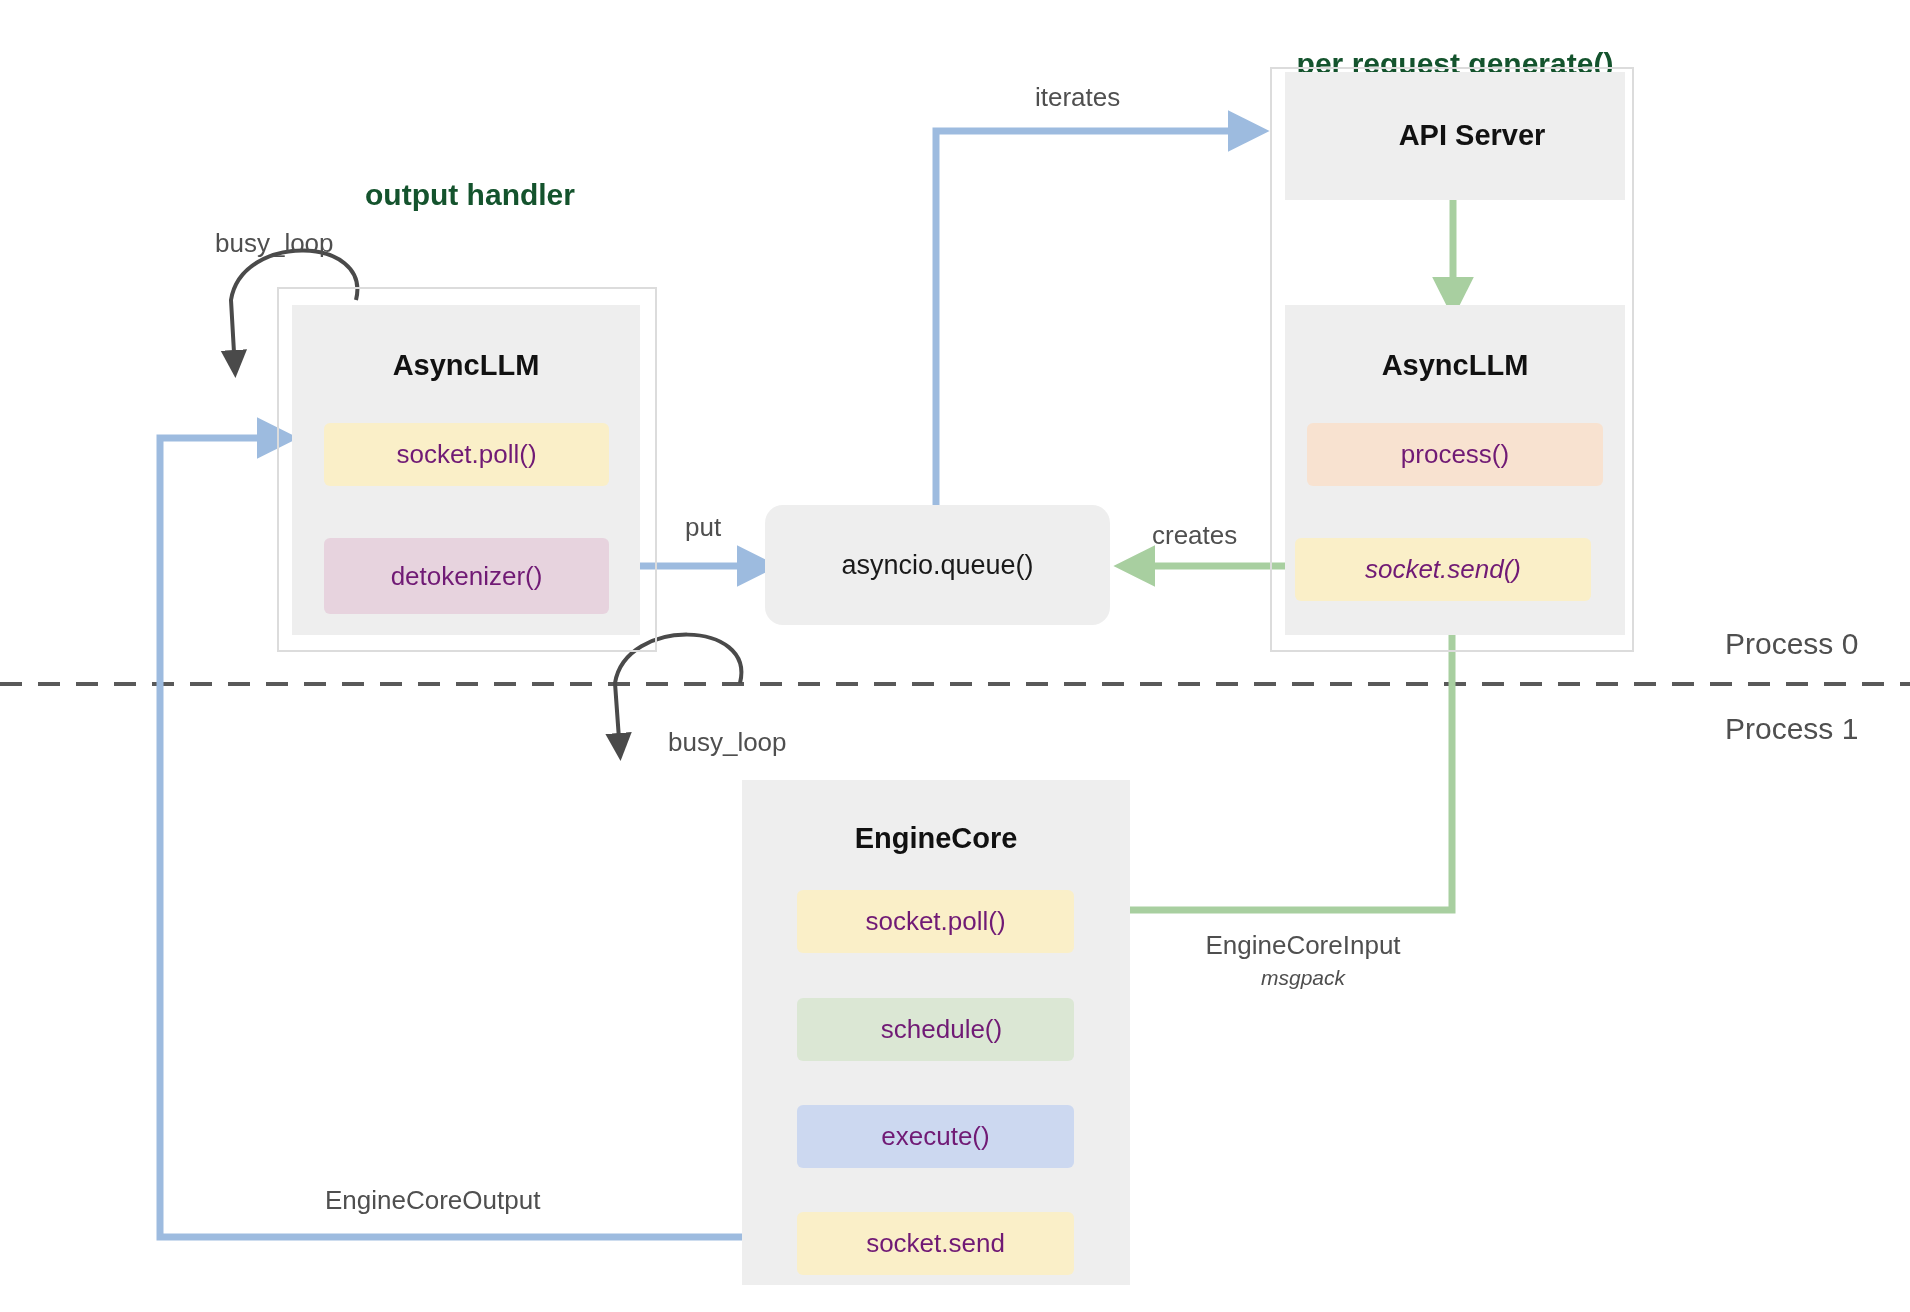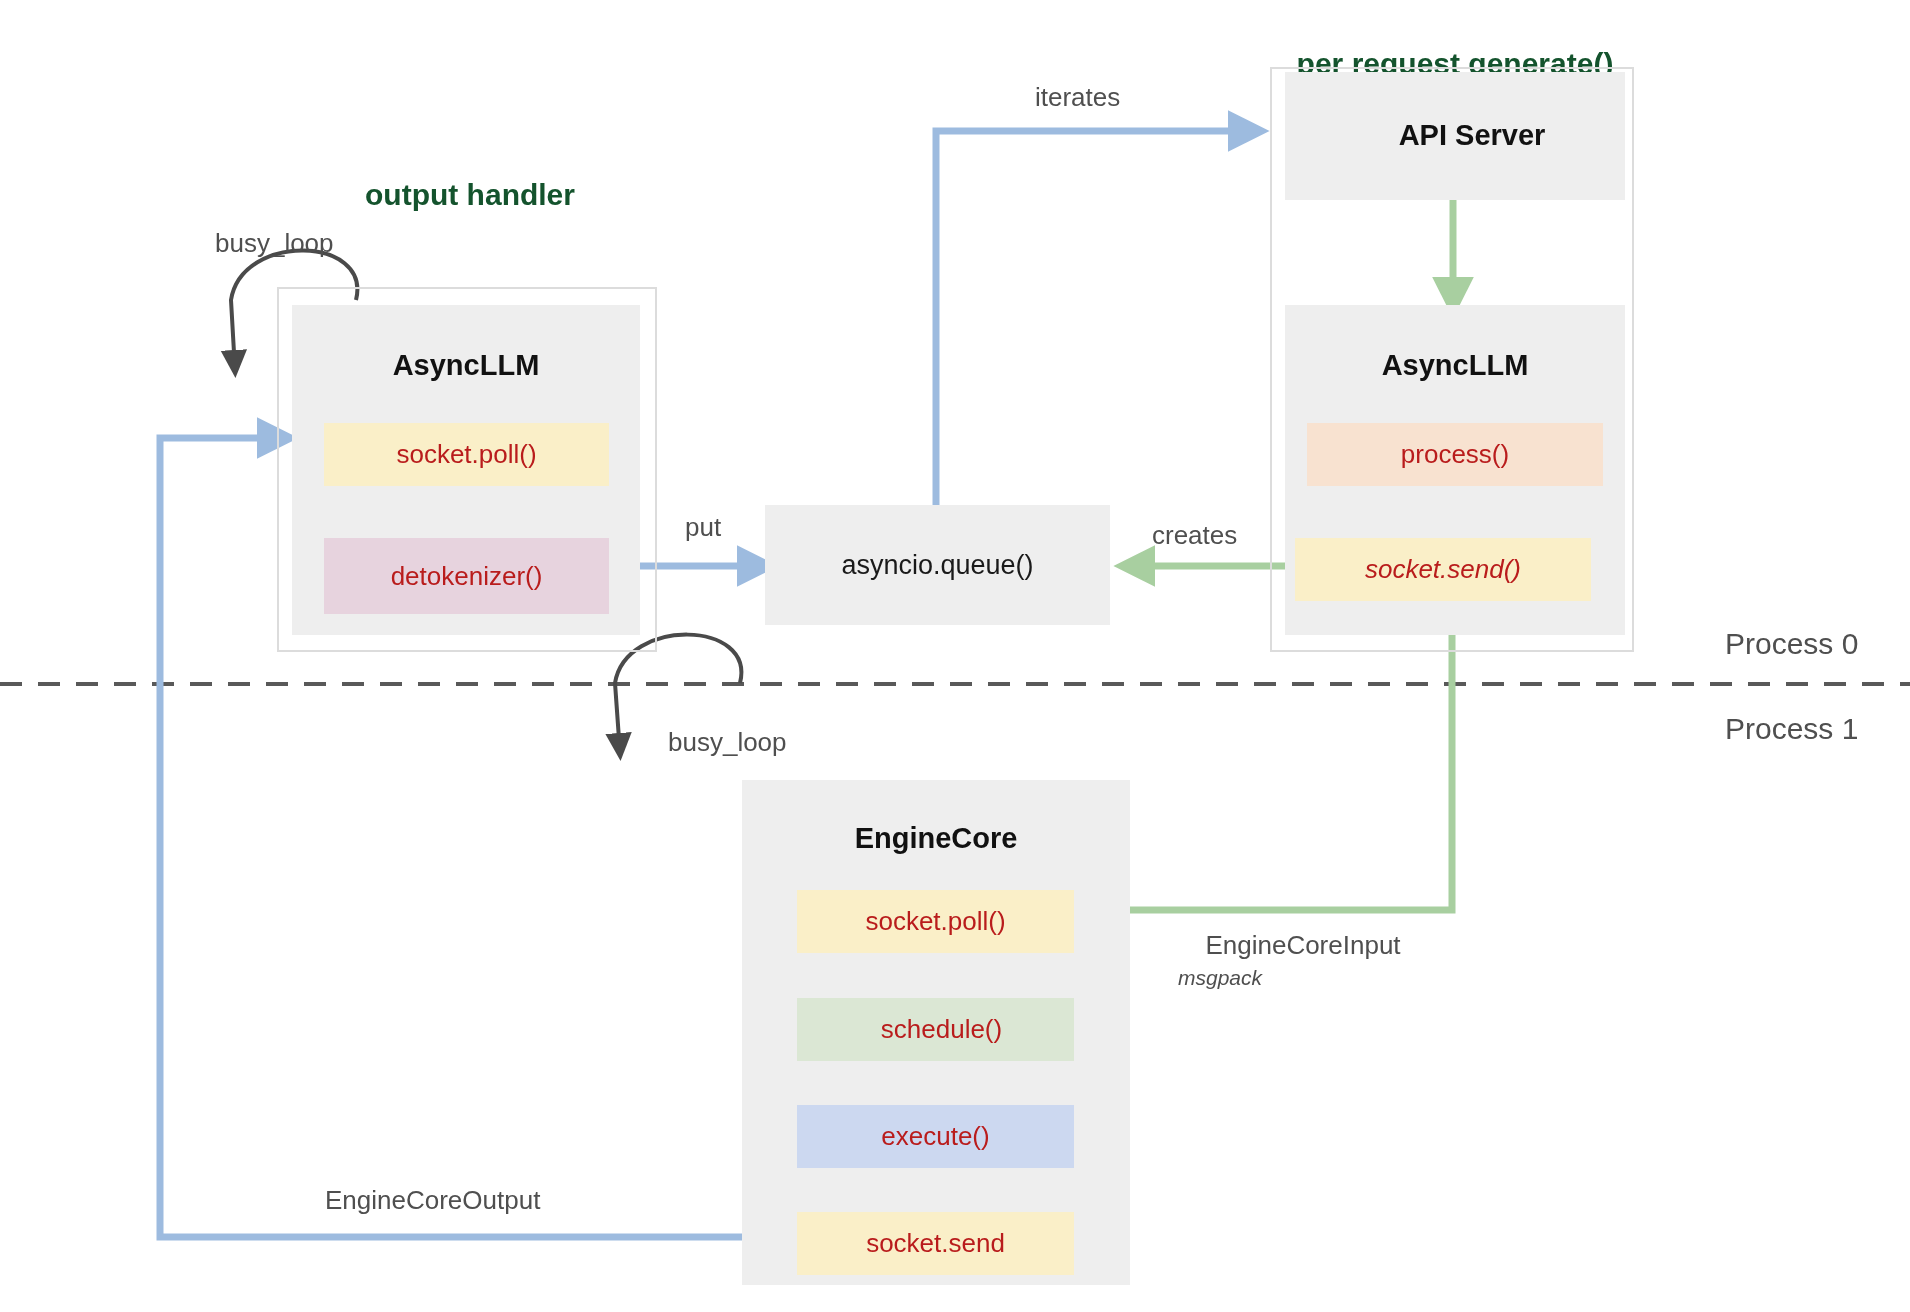--- a/index.html
+++ b/index.html
@@ -58,39 +58,41 @@
     white-space: nowrap;
   }
 
   
   .chip {
     box-sizing: border-box;
     display: flex;
     align-items: center;
     justify-content: center;
     font-size: 26px;
-    color: #b91c1c;
-    white-space: nowrap;
+    color: #701a75;
+    white-space: nowrap;
+    border-radius: 6px;
   }
   .chip-yellow { background: #faefc8; }
   .chip-pink   { background: #e7d3de; }
   .chip-peach  { background: #f8e2d0; }
   .chip-green  { background: #dbe7d4; }
   .chip-blue   { background: #ccd8f0; }
 
   
   .plain-node {
     background: #eeeeee;
     box-sizing: border-box;
     display: flex;
     align-items: center;
     justify-content: center;
     font-size: 27px;
     color: #1a1a1a;
     white-space: nowrap;
+    border-radius: 18px;
   }
 
   
   .edge-label {
     font-size: 26px;
     color: #4f4f4f;
     white-space: nowrap;
   }
   .edge-label.small-italic {
     font-size: 21px;
@@ -214,17 +216,17 @@
 
     <div class="chip chip-yellow" style="position:absolute; left:55px; top:432px; width:277px; height:63px;">
       <span>socket.send</span>
     </div>
   </div>
 
   <div class="abs loop-label" style="left:668px; top:727px;">busy_loop</div>
 
   <div class="abs edge-label" style="left:1178px; top:930px; width:250px; text-align:center;">EngineCoreInput</div>
 
-  <div class="abs edge-label small-italic" style="left:1178px; top:966px; width:250px; text-align:left;">msgpack</div>
+  <div class="abs edge-label small-italic" style="left:1178px; top:966px; width:250px; text-align:center;">msgpack</div>
 
   <div class="abs edge-label" style="left:325px; top:1185px;">EngineCoreOutput</div>
 
 </div>
 
 </body></html>

